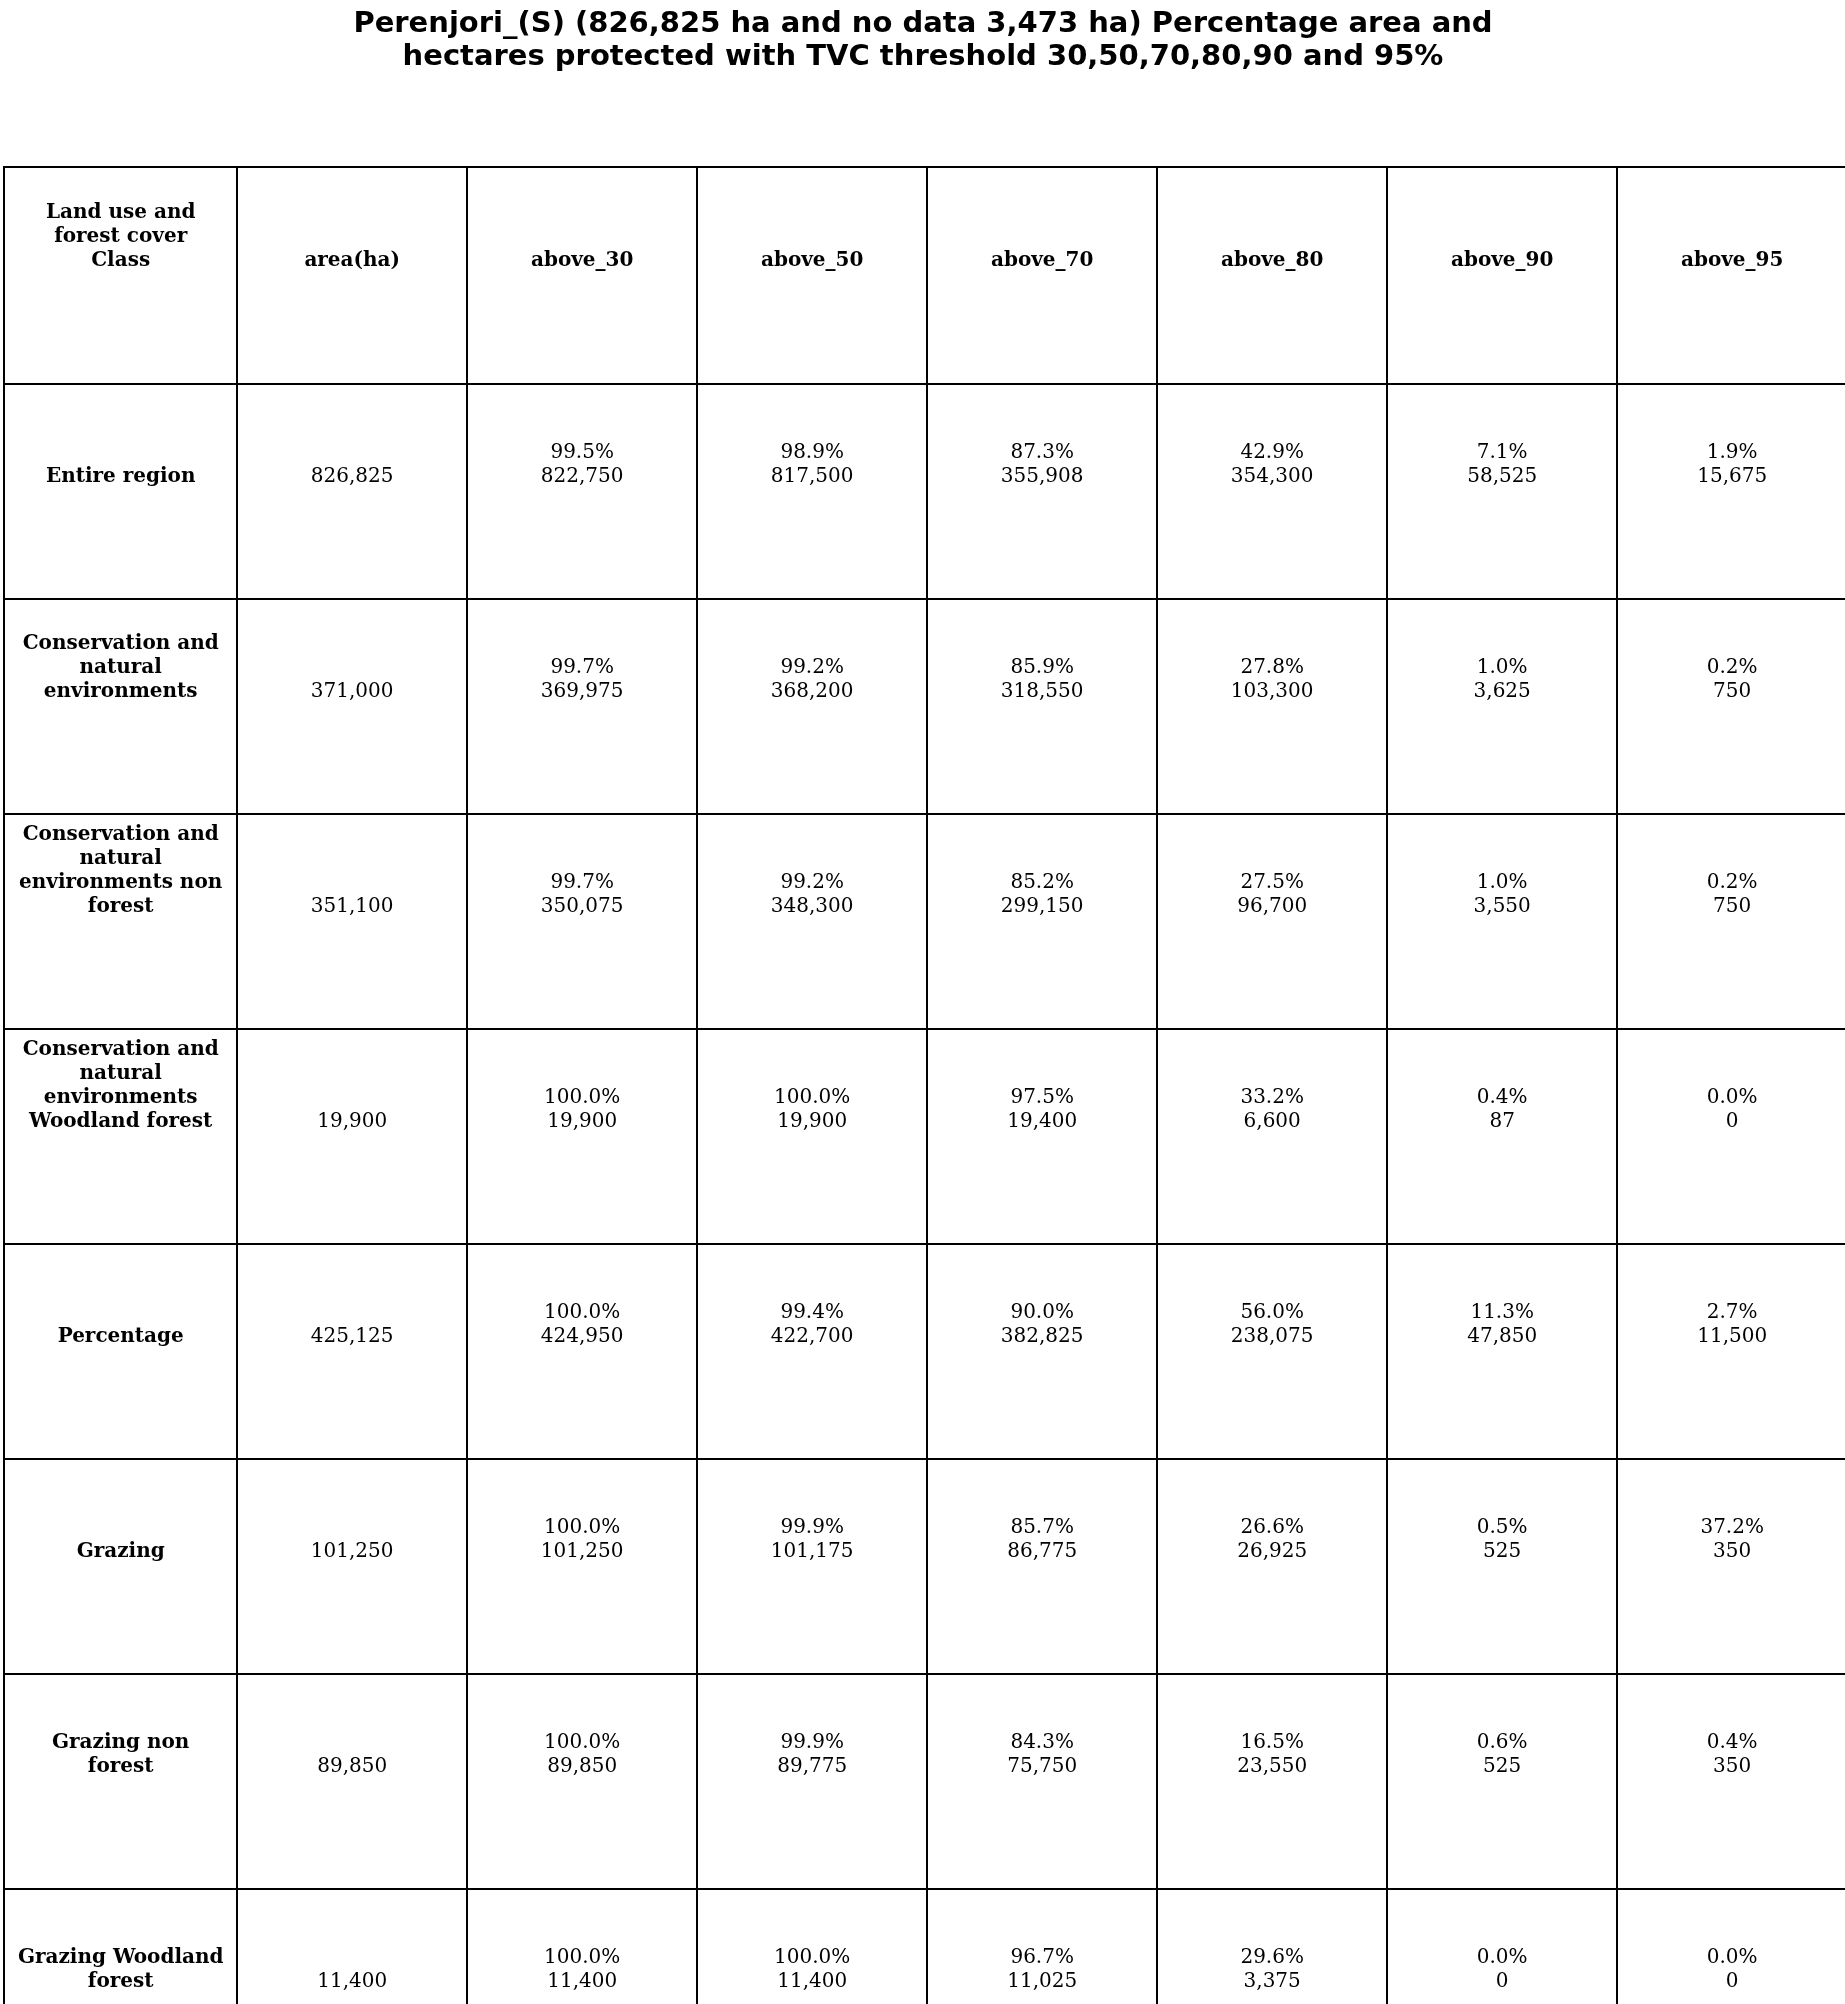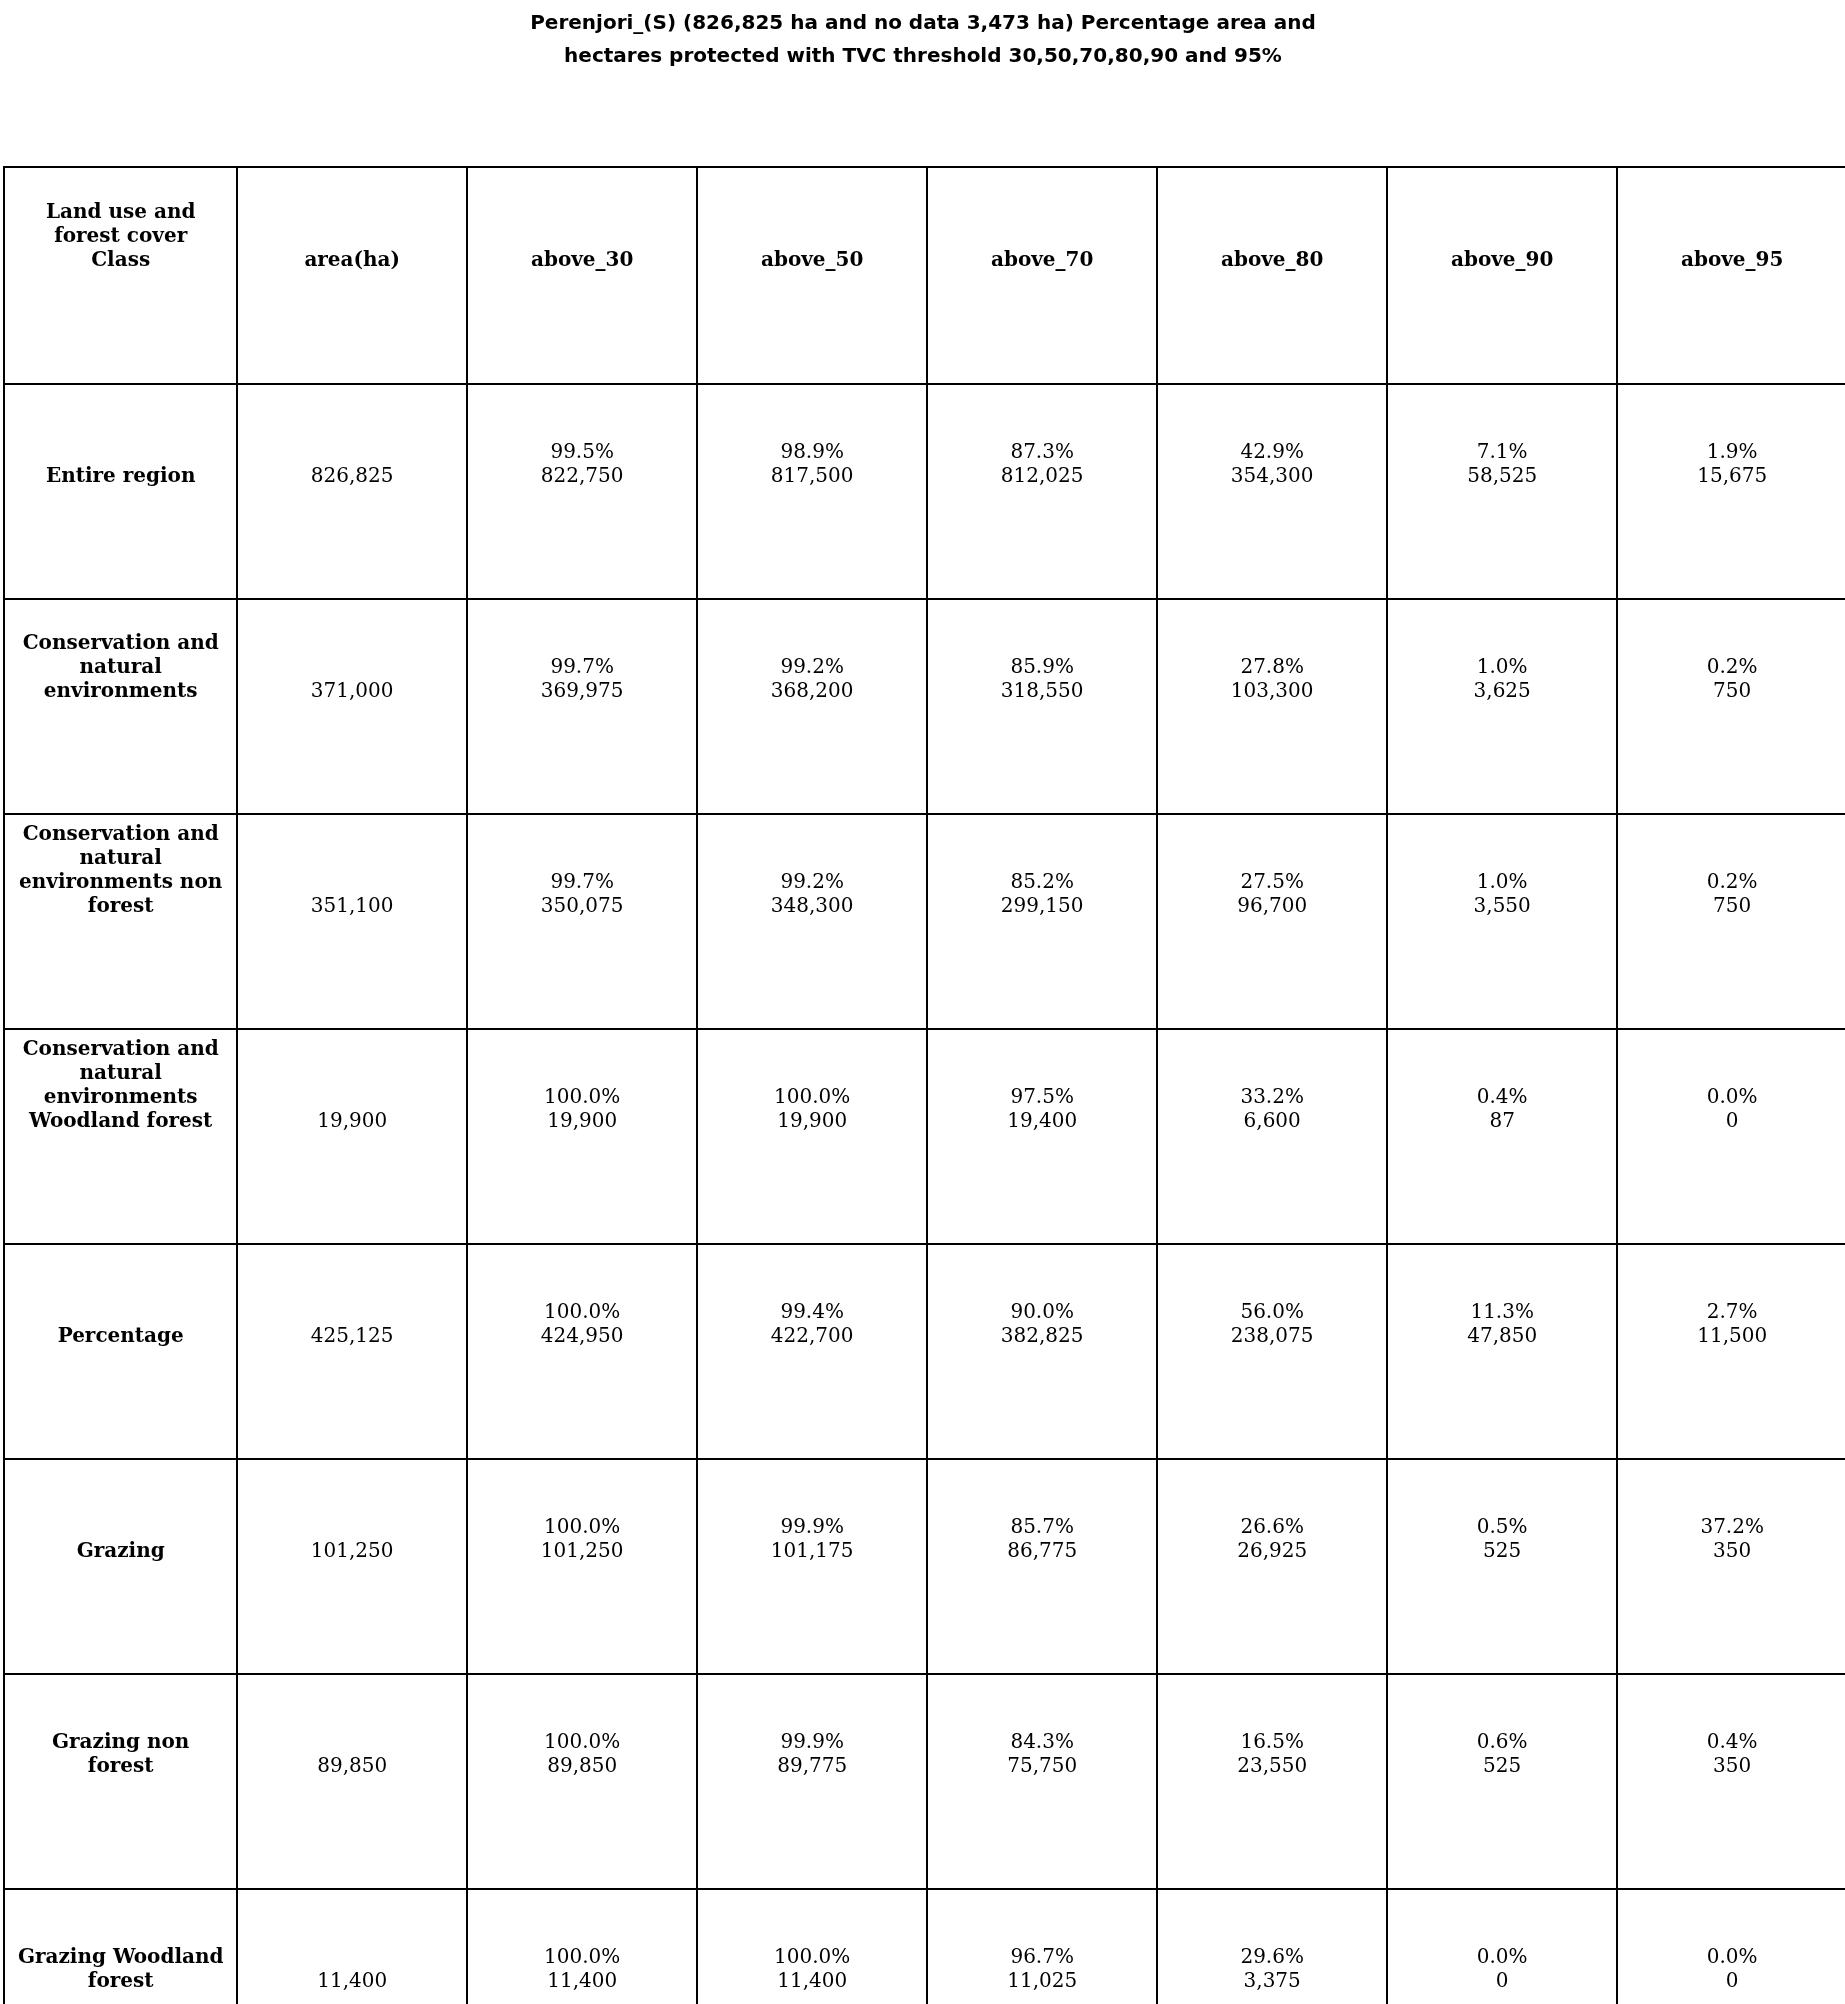--- a/index.html
+++ b/index.html
@@ -1,21 +1,21 @@
 <!DOCTYPE html>
 <html style="font-size:6.4px"><head>
 <meta charset="utf-8">
 <style>
   html,body{margin:0;padding:0;background:#fff;}
   .page{position:relative;width:1846px;height:2533px;background:#ffffff;overflow:hidden;
         font-family:"DejaVu Serif", serif;color:#000;}
 
   
   .title{position:absolute;top:5.6px;left:0;width:100%;text-align:center;
-         font-family:"DejaVu Sans", sans-serif;font-weight:bold;font-size:20px;line-height:33px;}
+         font-family:"DejaVu Sans", sans-serif;font-weight:bold;font-size:29px;line-height:33px;}
 
   
   table.data{position:absolute;left:3.2px;top:166px;width:1841px;border-collapse:collapse;
              table-layout:fixed;border:2.4px solid #000;}
   table.data th, table.data td{border:2px solid #000;position:relative;padding:0;background:#fff;}
   table.data thead th{height:215px;margin-top:6px;}
   table.data tbody td{height:213px;}
   .anchor{position:absolute;left:2.4px;right:2.4px;bottom:52%;text-align:center;
           font-size:20px;line-height:24px;white-space:pre-line;}
   .hdr,.label{font-weight:bold;}
@@ -79,21 +79,21 @@
       <td>
             <div class="anchor js-area">826,825</div>
           </td>
       <td class="js-cell">
             <div class="anchor"><div class="js-pct">99.5%</div><div class="js-ha">822,750</div></div>
           </td>
       <td class="js-cell">
             <div class="anchor"><div class="js-pct">98.9%</div><div class="js-ha">817,500</div></div>
           </td>
       <td class="js-cell">
-            <div class="anchor"><div class="js-pct">87.3%</div><div class="js-ha">812,025</div></div>
+            <div class="anchor"><div class="js-pct">87.3%</div><div class="js-ha">355,908</div></div>
           </td>
       <td class="js-cell">
             <div class="anchor"><div class="js-pct">42.9%</div><div class="js-ha">354,300</div></div>
           </td>
       <td class="js-cell">
             <div class="anchor"><div class="js-pct">7.1%</div><div class="js-ha">58,525</div></div>
           </td>
       <td class="js-cell">
             <div class="anchor"><div class="js-pct">1.9%</div><div class="js-ha">15,675</div></div>
           </td>

